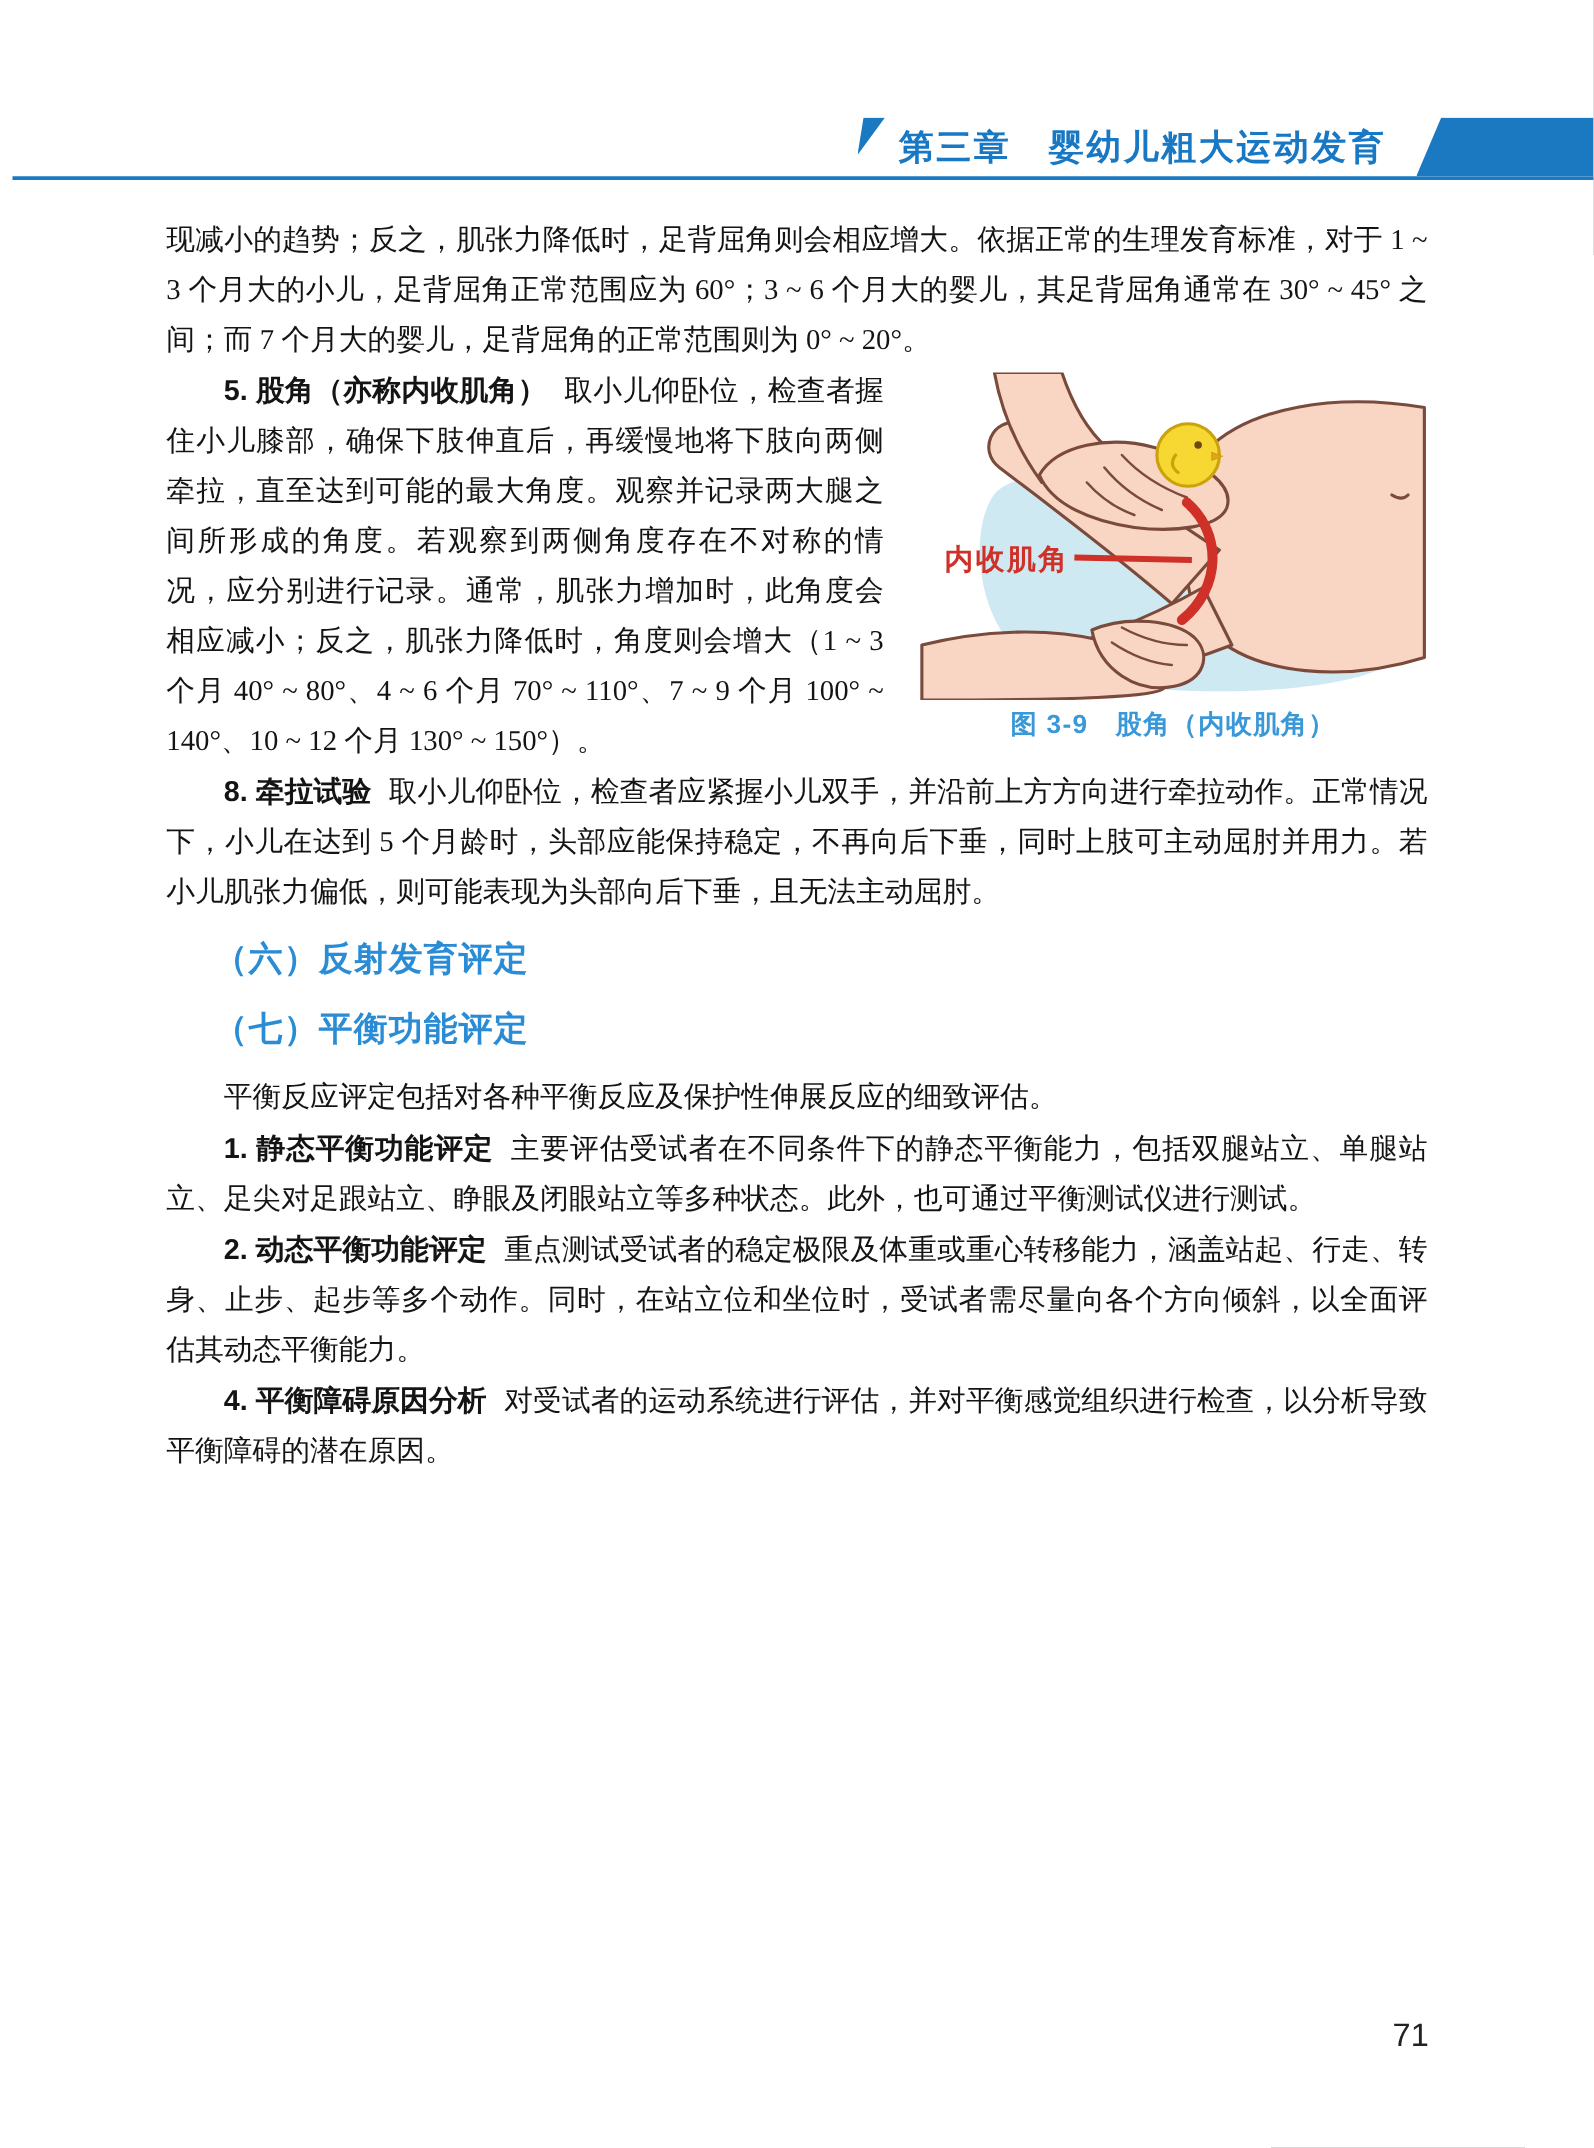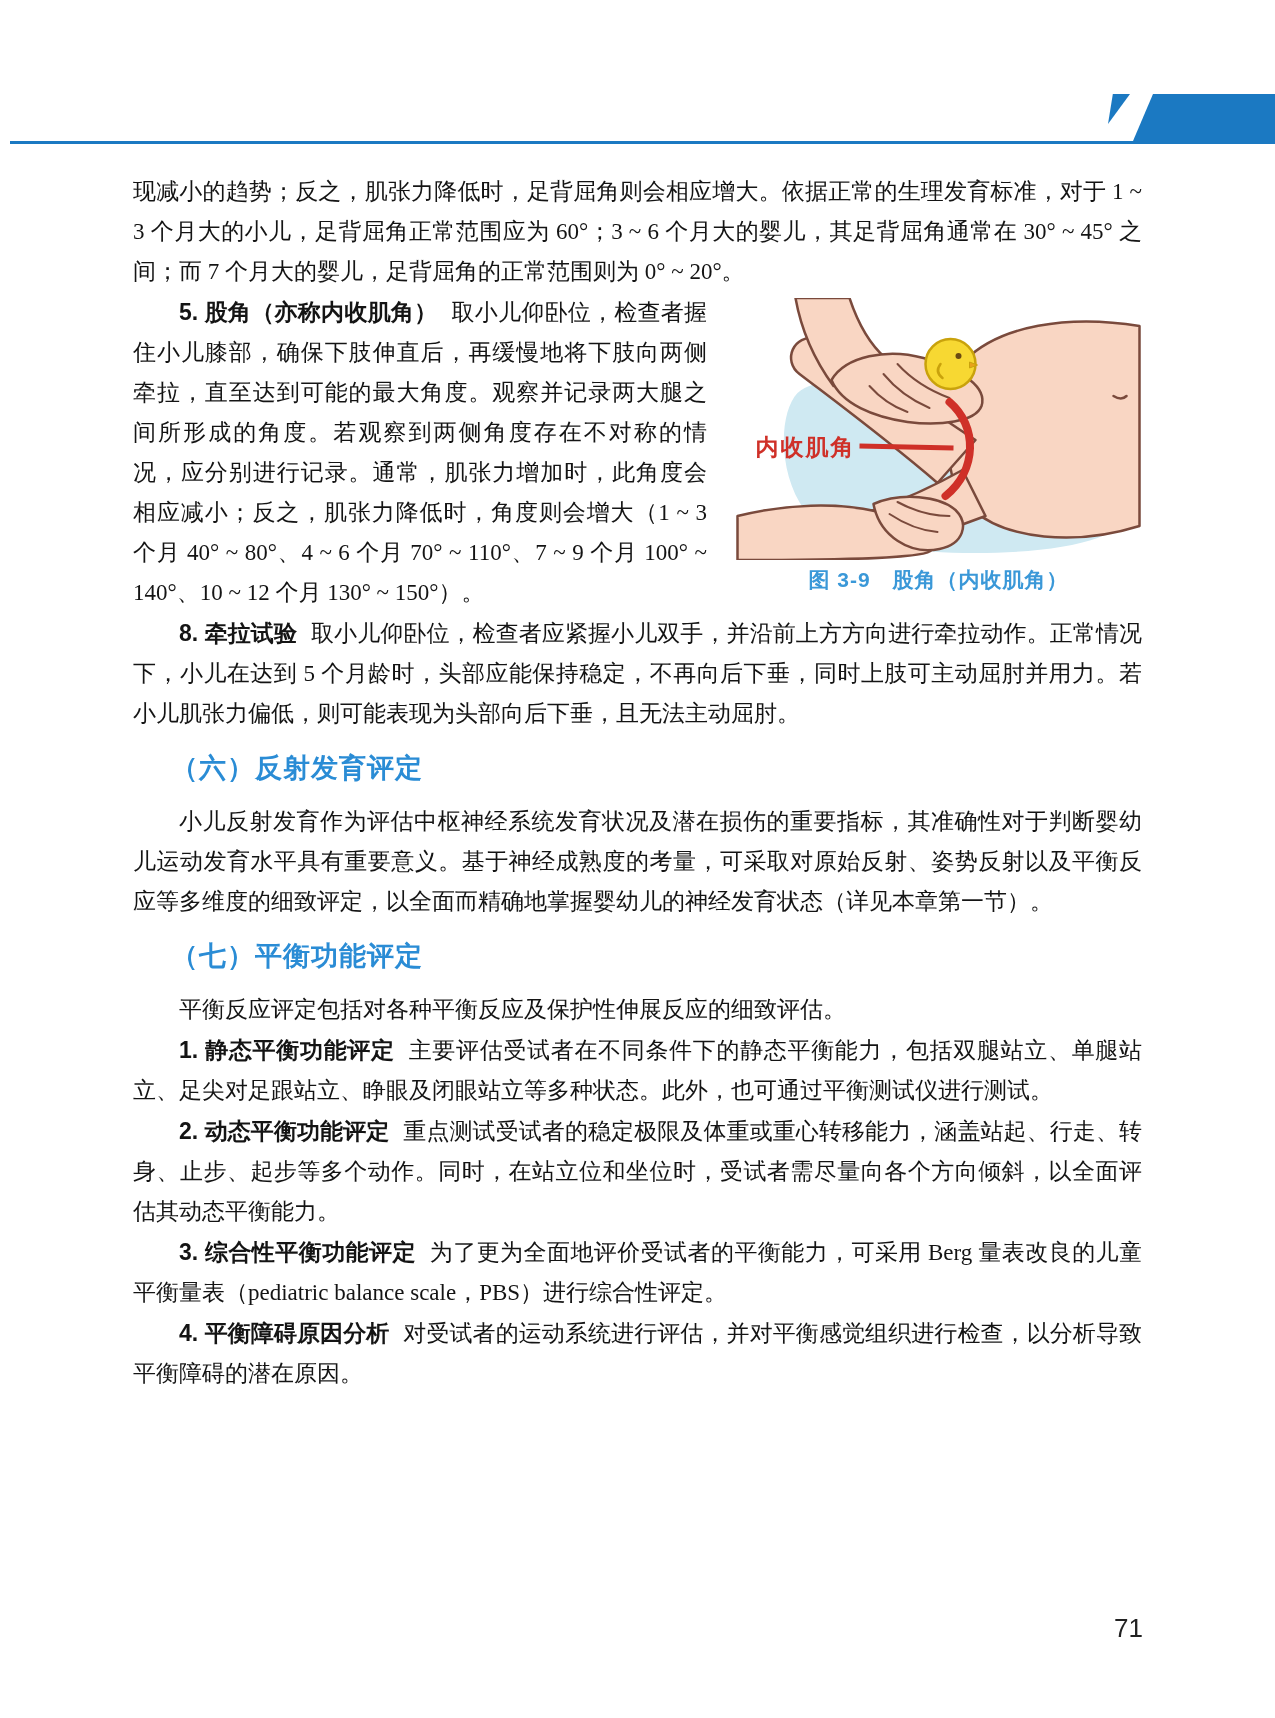--- a/index.html
+++ b/index.html
@@ -87,20 +87,21 @@
     font-size:26px;color:#222;
   }
 </style>
 </head>
 <body>
 
 <div class="page">
 
   <div class="banner">
     <div class="banner-notch"></div>
+    <div class="banner-title">第三章　婴幼儿粗大运动发育</div>
     <div class="banner-block"></div>
   </div>
   <div class="header-rule"></div>
 
   <div class="content">
 
     <p>现减小的趋势；反之，肌张力降低时，足背屈角则会相应增大。依据正常的生理发育标准，对于 1 ~ 3 个月大的小儿，足背屈角正常范围应为 60°；3 ~ 6 个月大的婴儿，其足背屈角通常在 30° ~ 45° 之间；而 7 个月大的婴儿，足背屈角的正常范围则为 0° ~ 20°。</p>
 
 
     <div>
@@ -146,30 +147,28 @@
         </svg>
         <figcaption>图 3-9　股角（内收肌角）</figcaption>
       </figure>
       <p class="indent"><span class="item-label">5. 股角（亦称内收肌角）</span><span>取小儿仰卧位，检查者握住小儿膝部，确保下肢伸直后，再缓慢地将下肢向两侧牵拉，直至达到可能的最大角度。观察并记录两大腿之间所形成的角度。若观察到两侧角度存在不对称的情况，应分别进行记录。通常，肌张力增加时，此角度会相应减小；反之，肌张力降低时，角度则会增大（1 ~ 3 个月 40° ~ 80°、4 ~ 6 个月 70° ~ 110°、7 ~ 9 个月 100° ~ 140°、10 ~ 12 个月 130° ~ 150°）。</span></p>
       <div class="clear"></div>
     </div>
 
     <p class="indent"><span class="item-label">8. 牵拉试验</span><span>取小儿仰卧位，检查者应紧握小儿双手，并沿前上方方向进行牵拉动作。正常情况下，小儿在达到 5 个月龄时，头部应能保持稳定，不再向后下垂，同时上肢可主动屈肘并用力。若小儿肌张力偏低，则可能表现为头部向后下垂，且无法主动屈肘。</span></p>
 
     <h3 class="sec-heading">（六）反射发育评定</h3>
-    <p class="indent">小儿反射发育作为评估中枢神经系统发育状况及潜在损伤的重要指标，其准确性对于判断婴幼儿运动发育水平具有重要意义。基于神经成熟度的考量，可采取对原始反射、姿势反射以及平衡反应等多维度的细致评定，以全面而精确地掌握婴幼儿的神经发育状态（详见本章第一节）。</p>
 
     <h3 class="sec-heading">（七）平衡功能评定</h3>
     <p class="indent">平衡反应评定包括对各种平衡反应及保护性伸展反应的细致评估。</p>
 
     <p class="indent"><span class="item-label">1. 静态平衡功能评定</span><span>主要评估受试者在不同条件下的静态平衡能力，包括双腿站立、单腿站立、足尖对足跟站立、睁眼及闭眼站立等多种状态。此外，也可通过平衡测试仪进行测试。</span></p>
 
     <p class="indent"><span class="item-label">2. 动态平衡功能评定</span><span>重点测试受试者的稳定极限及体重或重心转移能力，涵盖站起、行走、转身、止步、起步等多个动作。同时，在站立位和坐位时，受试者需尽量向各个方向倾斜，以全面评估其动态平衡能力。</span></p>
 
-    <p class="indent"><span class="item-label">3. 综合性平衡功能评定</span><span>为了更为全面地评价受试者的平衡能力，可采用 Berg 量表改良的儿童平衡量表（pediatric balance scale，PBS）进行综合性评定。</span></p>
 
     <p class="indent"><span class="item-label">4. 平衡障碍原因分析</span><span>对受试者的运动系统进行评估，并对平衡感觉组织进行检查，以分析导致平衡障碍的潜在原因。</span></p>
 
   </div>
 
   <div class="page-number">71</div>
 
 </div>
 
 </body></html>

